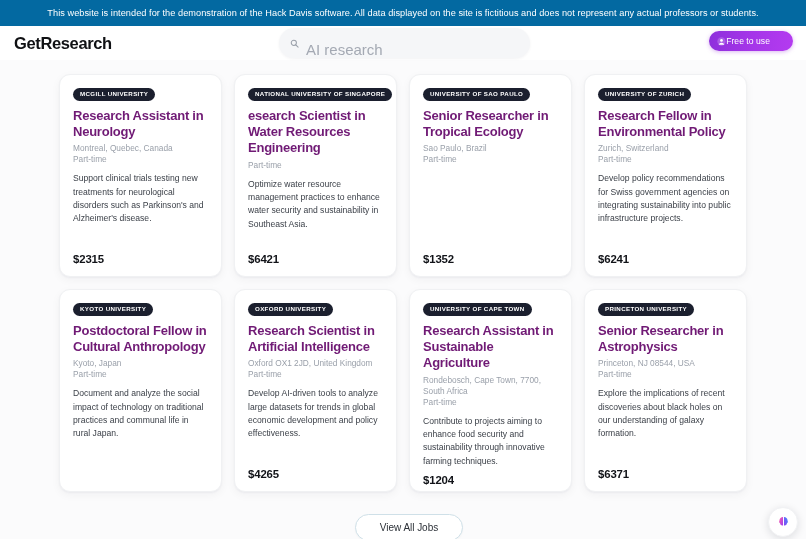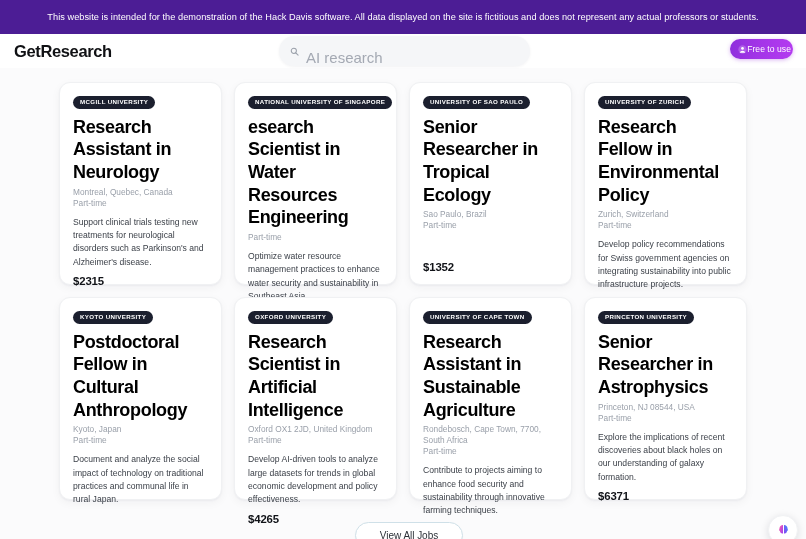--- a/index.html
+++ b/index.html
@@ -12,22 +12,22 @@
 
   body {
     font-family: "Liberation Sans", sans-serif;
     background: #ffffff;
     color: #16181d;
     -webkit-font-smoothing: antialiased;
   }
 
   
   .notice-bar {
-    height: 34px;
-    background: #4c1d95;
+    height: 26px;
+    background: #0369a1;
     color: #ffffff;
     display: flex;
     align-items: center;
     justify-content: center;
     font-size: 9.2px;
     letter-spacing: 0.005em;
     white-space: nowrap;
   }
 
   
@@ -80,21 +80,21 @@
   .search-input::placeholder { color: #a4a9b3; }
 
   .cta-pill {
     position: absolute;
     right: 13px;
     top: 5px;
     height: 20px;
     display: inline-flex;
     align-items: center;
     gap: 0;
-    padding: 0 2px 0 8px;
+    padding: 0 23px 0 8px;
     border: 0;
     border-radius: 12px;
     cursor: pointer;
     color: #ffffff;
     font-family: "Liberation Sans", sans-serif;
     font-size: 8.6px;
     font-weight: 500;
     letter-spacing: 0.004em;
     background: linear-gradient(95deg, #8e2fdc 0%, #a435e8 48%, #b43bf0 100%);
     box-shadow: 0 1px 4px rgba(150,45,215,0.35);
@@ -142,25 +142,25 @@
     font-size: 6.2px;
     font-weight: bold;
     letter-spacing: 0.055em;
     text-transform: uppercase;
     line-height: 1;
     white-space: nowrap;
     margin-bottom: 7px;
   }
 
   .job-title {
-    font-size: 18px;
+    font-size: 13px;
     font-weight: bold;
     line-height: 1.26;
     letter-spacing: -0.018em;
-    color: #000000;
+    color: #701a75;
     margin-bottom: 3px;
   }
 
   .job-location {
     font-size: 8.3px;
     line-height: 1.32;
     color: #9aa0aa;
   }
 
   .job-type {

